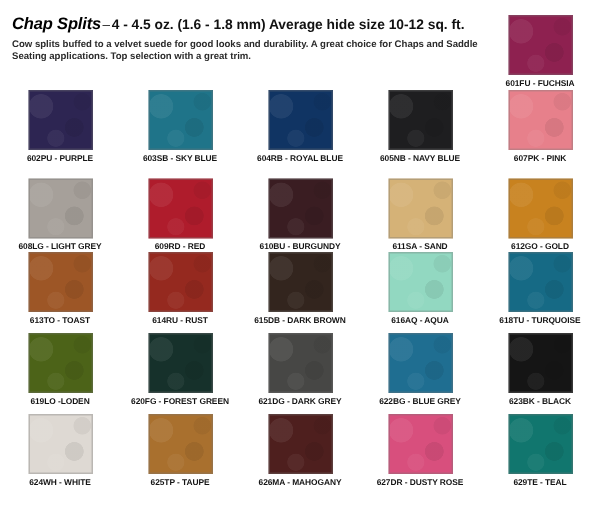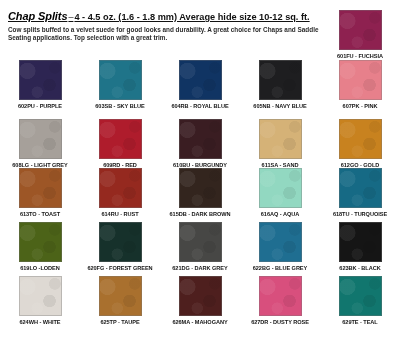--- a/index.html
+++ b/index.html
@@ -20,21 +20,20 @@
   .header-block {
     position: absolute;
     left: 8px; top: 10px;
     width: 318px;
   }
   .title-line {
     font-size: 9.5px;
     line-height: 12px;
     color: #111111;
     white-space: nowrap;
-    text-decoration: underline;
   }
   .title-main {
     font-weight: bold;
     font-style: italic;
     font-size: 11px;
     letter-spacing: -0.1px;
     color: #000000;
   }
   .title-dash { font-size: 9px; padding: 0 1px; color:#222; }
   .title-spec {

